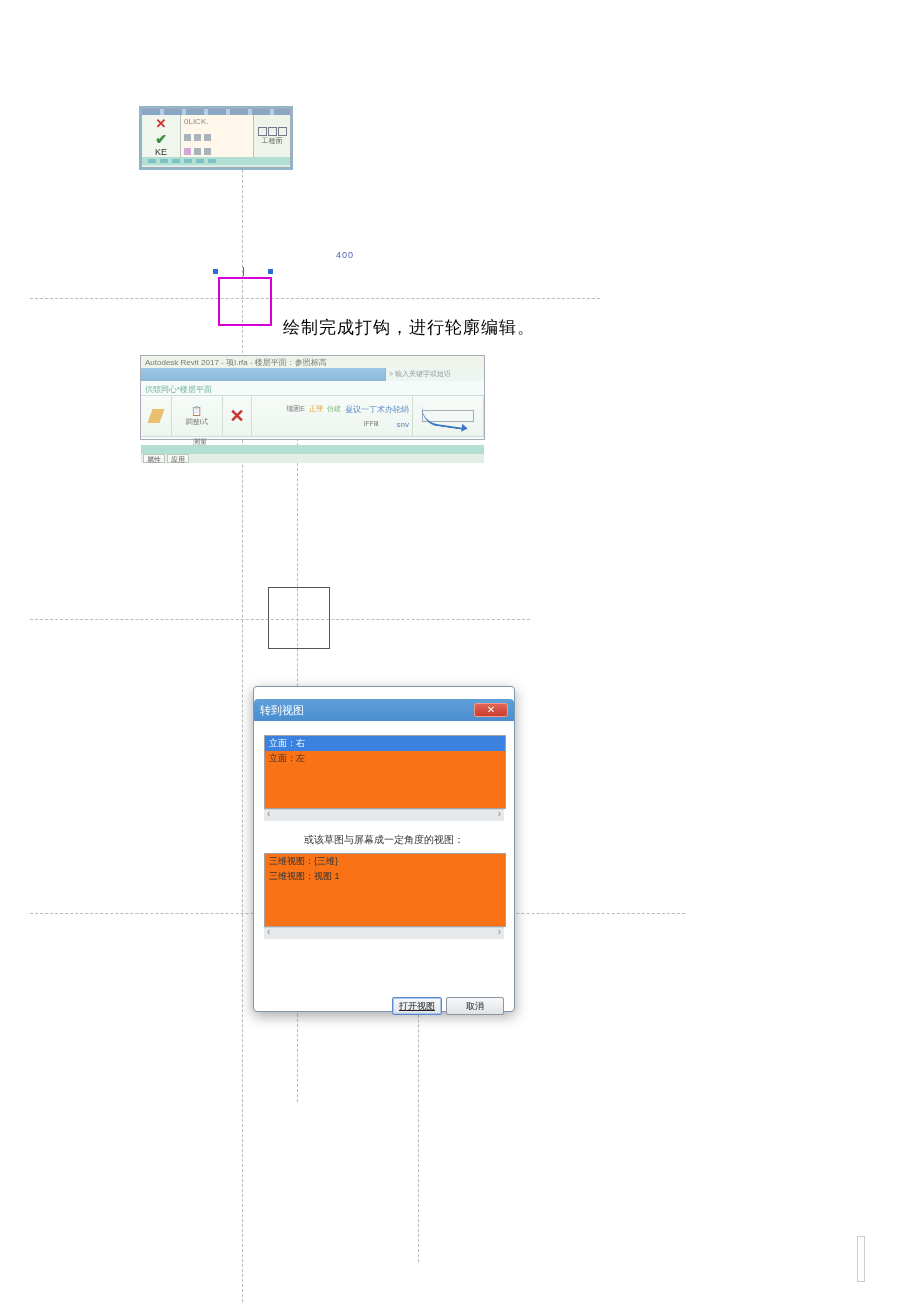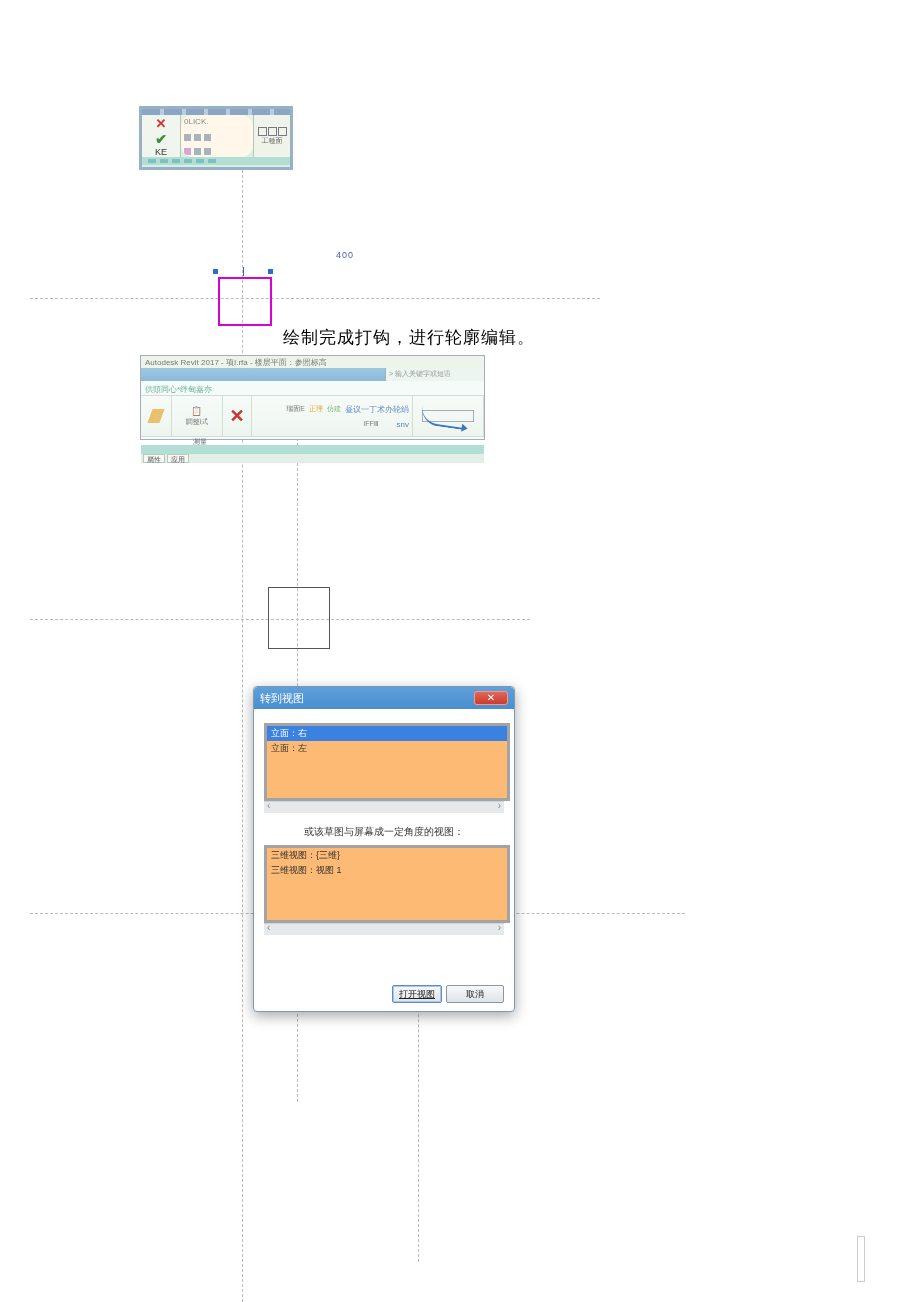--- a/index.html
+++ b/index.html
@@ -55,21 +55,21 @@
     font-size:9px;
   }
   .fig1-left .x { color:#c33; font-weight:bold; font-size:13px; }
   .fig1-left .ck { color:#3a8f3a; font-size:14px; font-weight:bold; }
   .fig1-mid {
     flex:1;
     background:#fff8ea;
     font-size:8px; color:#888;
     padding:2px 3px;
     overflow:hidden;
-    display:flex; flex-direction:column; justify-content:space-between;border-radius:12px;
+    display:flex; flex-direction:column; justify-content:space-between;
   }
   .fig1-mid .ico-row{ display:flex; gap:3px; }
   .fig1-mid .ico{ width:7px; height:7px; background:#a9b3bc; }
   .fig1-right {
     width: 36px;
     border-left: 1px solid #b8c6b8;
     background:#eef4ea;
     font-size:7px; color:#666;
     display:flex; flex-direction:column; align-items:center; justify-content:center;
   }
@@ -177,40 +177,40 @@
     background:#fff;
     border:1px solid #7a99b7;
     box-shadow: 0 4px 14px rgba(0,0,0,0.35);
     border-radius:4px;
   }
   .dlg .titlebar{
     height:22px;
     background: linear-gradient(#5fa0da,#4a8ecf);
     display:flex; align-items:center; justify-content:space-between;
     padding:0 6px;
-    border-top-left-radius:4px; border-top-right-radius:4px;
+    border-top-left-radius:4px; border-top-right-radius:4px;margin-top:12px;
   }
   .dlg .titlebar span{ color:#fff; font-size:11px;}
   .dlg .closebtn{
     width:34px; height:14px;
     background: linear-gradient(#e16a5a,#c73a2b);
     border-radius:3px; color:#fff; font-size:10px; line-height:14px; text-align:center;
     box-shadow: inset 0 0 0 1px #f09a8f;
   }
   .dlg .inner{
     padding:8px 10px 8px 10px;
     font-size:10px; color:#333;
     height: calc(100% - 22px);
     box-sizing:border-box;
     display:flex; flex-direction:column;
   }
   .dlg .msg{ font-size:10px; line-height:13px; color:#222; }
   .dlg .listbox{
-    border:3px solid #a3a3a3;
-    background:#fdba74;
+    border:1px solid #a3a3a3;
+    background:#f97316;
     width:100%; height:72px;
     overflow:auto;
   }
   .dlg .listline{ padding:1px 4px; font-size:9px; white-space:pre;}
   .dlg .listline.sel{ background:#3b82e0; color:#fff;}
   .dlg .scrollbar{
     height:11px; background:#e6e9ec; border-top:1px solid #cfd4d8; position:relative;
   }
   .dlg .scrollbar::before{ content:"‹"; position:absolute; left:3px; top:-2px; color:#888;}
   .dlg .scrollbar::after{ content:"›"; position:absolute; right:3px; top:-2px; color:#888;}
@@ -282,32 +282,32 @@
 
   <div class="sketch-square" style="left:218px; top:277px;"></div>
   <div class="dim-text" style="left:336px; top:250px;">400</div>
 
   <div style="position:absolute; left:216px; top:272px; width:54px; height:4px;">
     <span style="position:absolute;left:-3px;top:-3px;width:5px;height:5px;background:#2b6ed2"></span>
     <span style="position:absolute;right:-3px;top:-3px;width:5px;height:5px;background:#2b6ed2"></span>
     <span style="position:absolute;left:50%;top:-5px;width:1px;height:9px;background:#2b6ed2"></span>
   </div>
 
-  <div class="caption" style="left:283px; top:326px;">绘制完成打钩，进行轮廓编辑。</div>
+  <div class="caption" style="left:283px; top:316px;">绘制完成打钩，进行轮廓编辑。</div>
 
   <div class="fig2">
     <div class="titlebar">
       <span>Autodesk Revit 2017 -      项I.rfa  - 楼层平面：参照标高</span>
     </div>
     <div class="toptab">
       <div class="blue"></div>
       <div class="input">&gt; 输入关键字或短语</div>
     </div>
     <div style="padding:0 4px">
-      <span class="green-accent">供頭同心*绊甸嘉亦</span>
+      <span class="green-accent">供頭同心*楼层平面</span>
     </div>
     <div class="ribbon-body">
       <div class="panel" style="width:24px">
         <div class="pen"></div>
       </div>
       <div class="panel" style="width:44px">
         <div class="measure">📋</div>
         <span>調整i式</span>
       </div>
       <div class="panel" style="width:22px">

